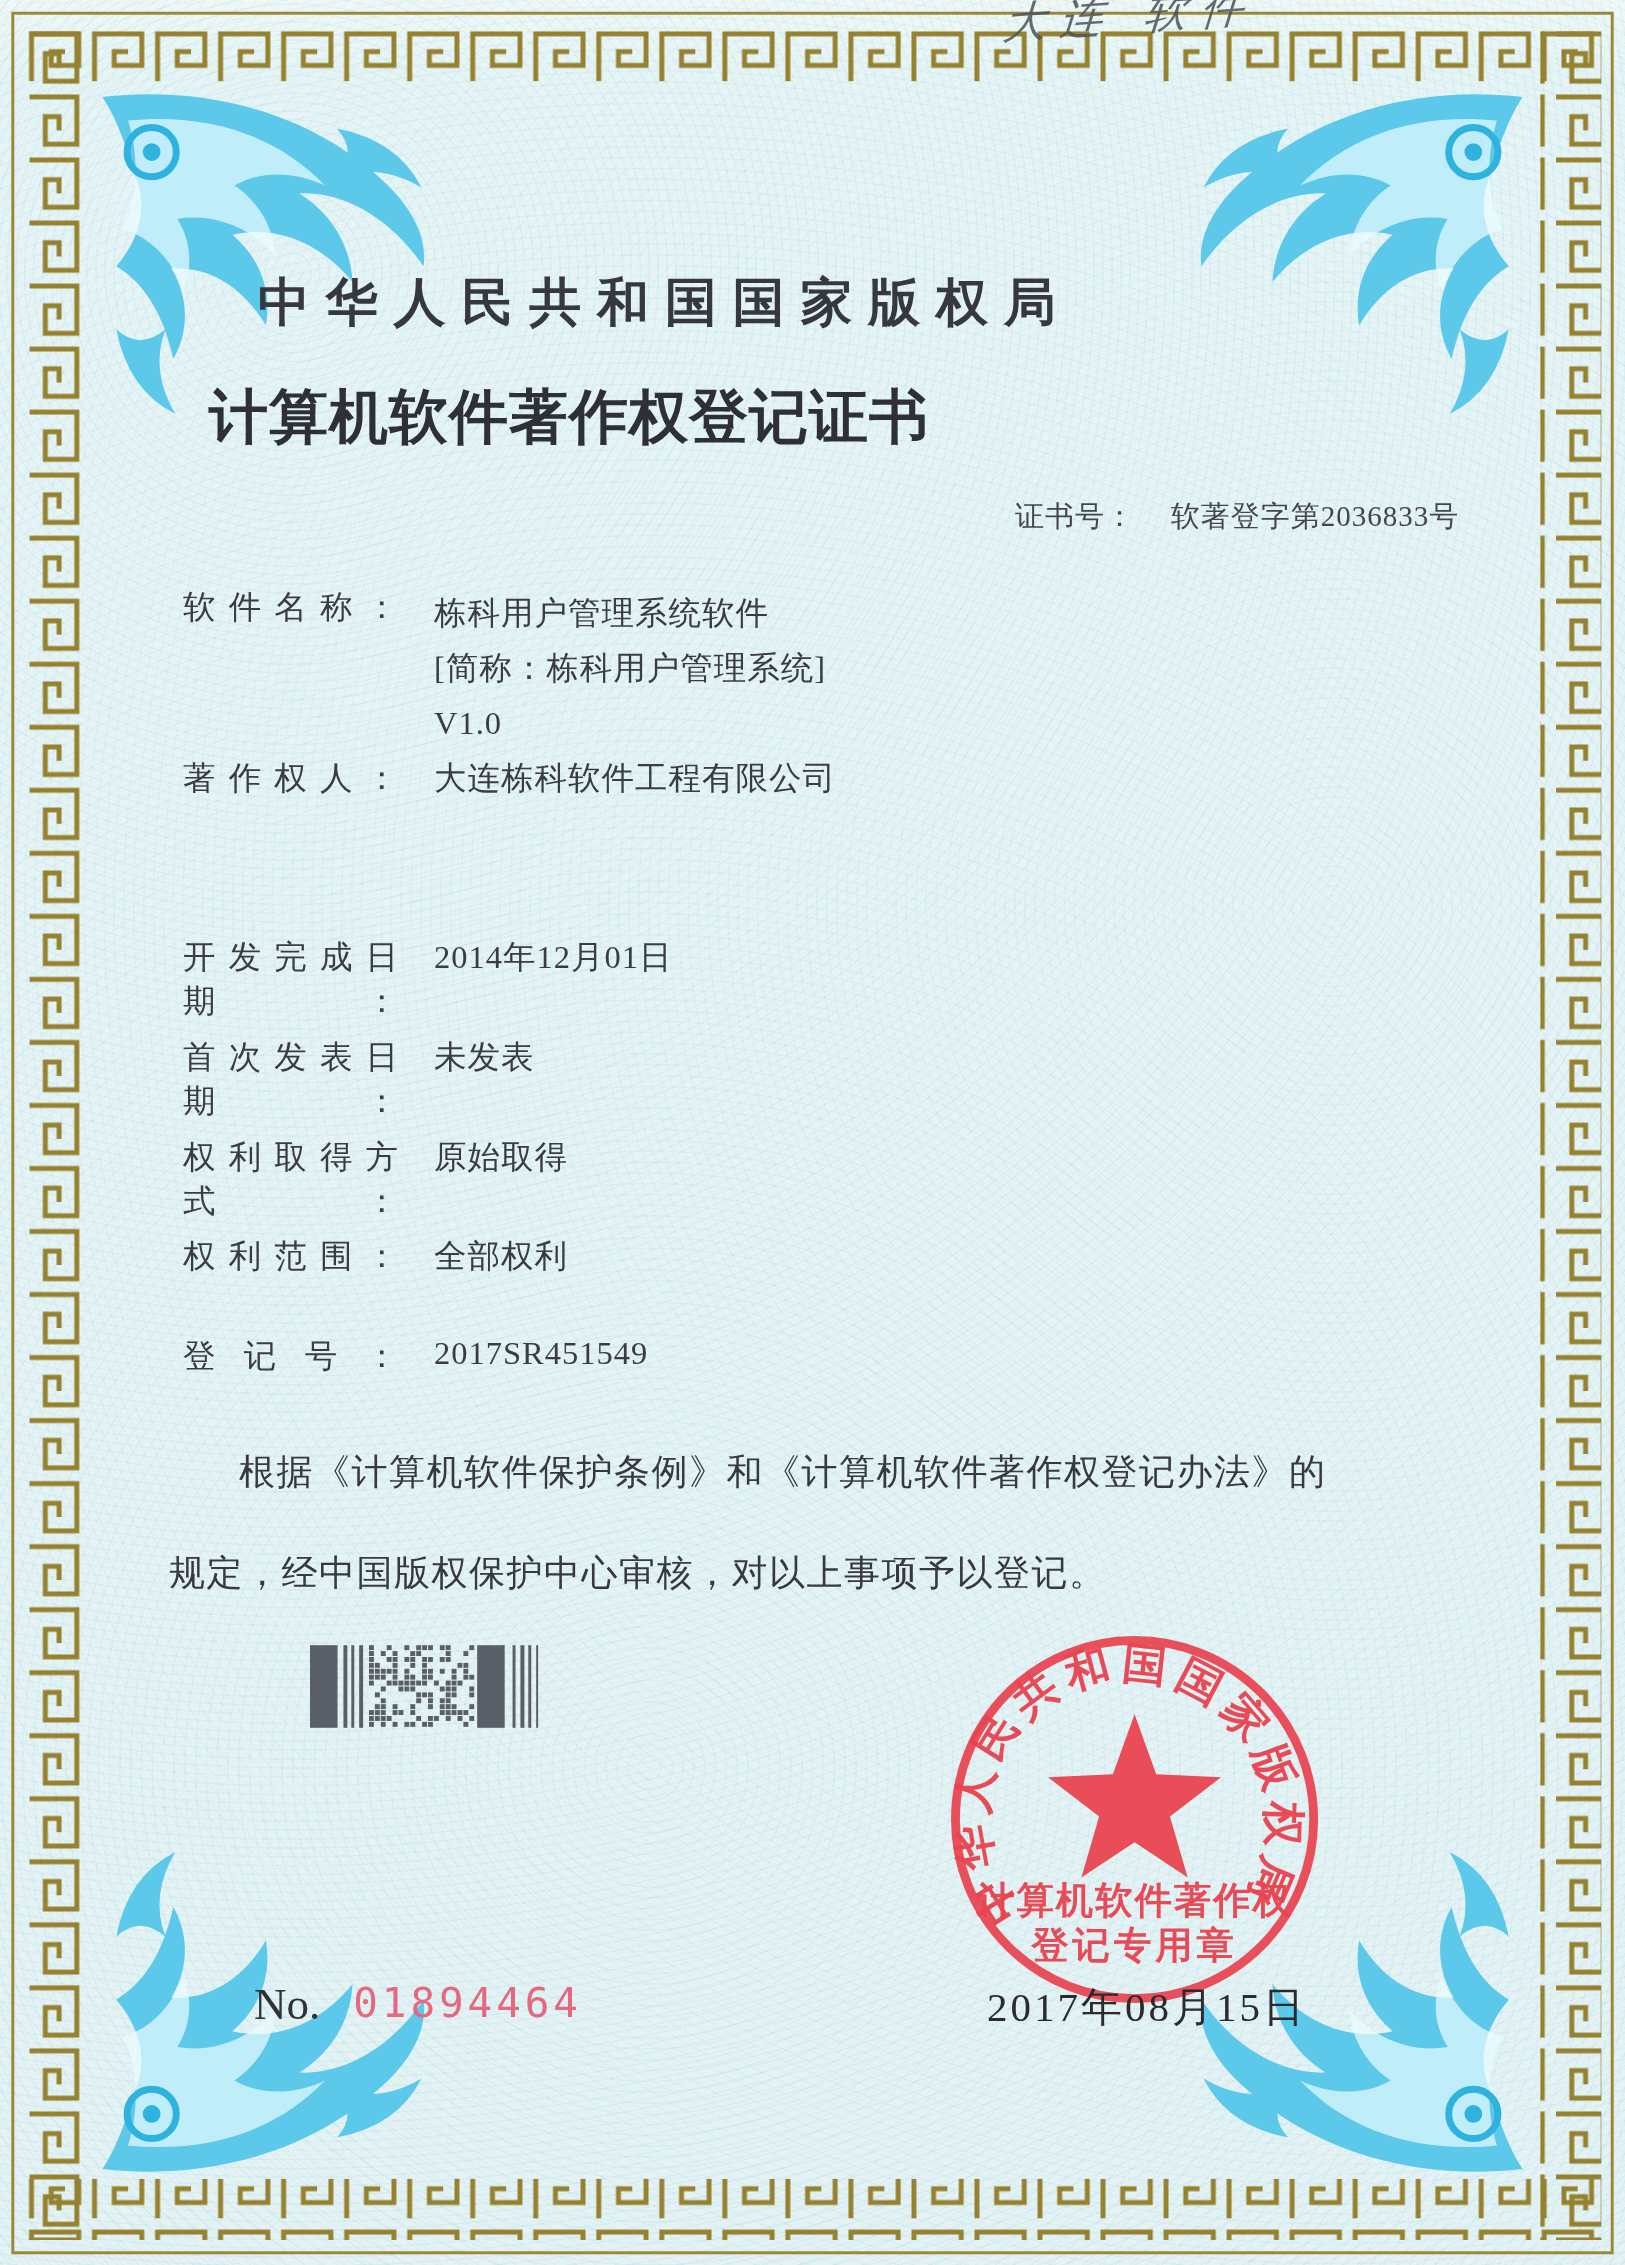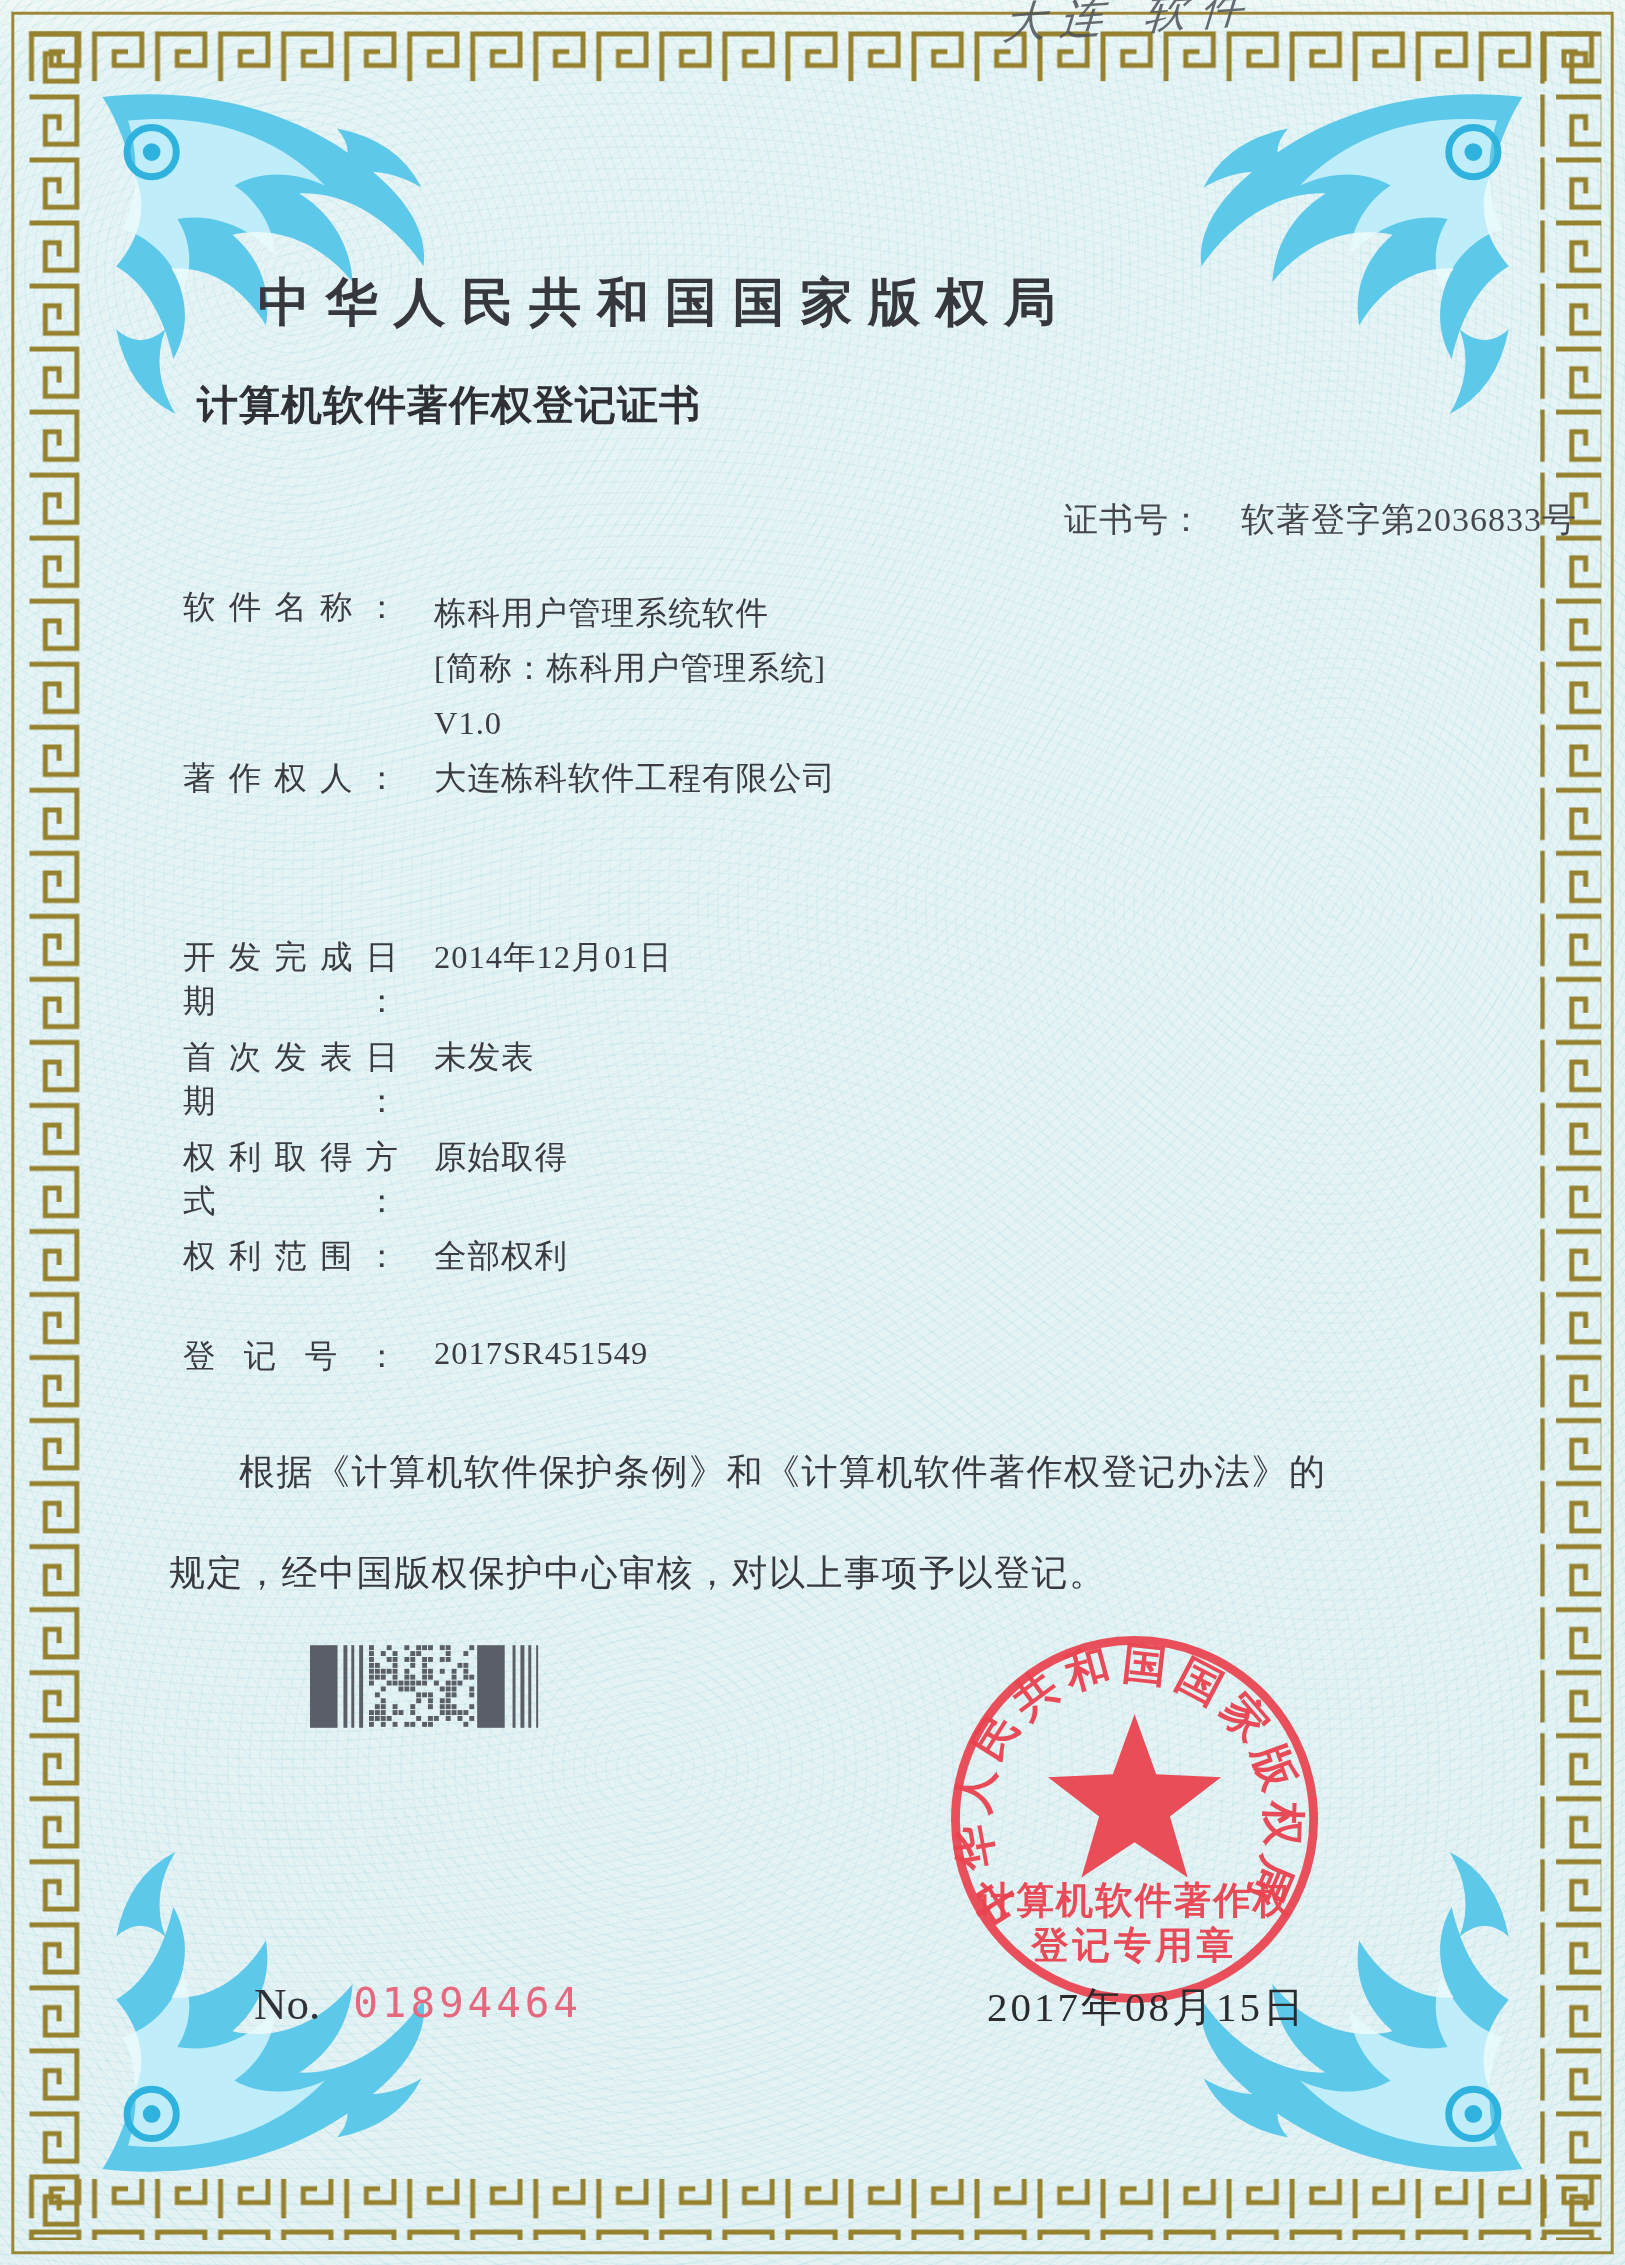--- a/index.html
+++ b/index.html
@@ -26,25 +26,25 @@
     position:absolute;top:-13.8px;left:1003px;
     font-family:"DejaVu Sans",sans-serif;font-style:italic;
     font-size:43px;color:#4d5258;letter-spacing:13.8px;
     transform:rotate(-4deg) skewX(-8deg);opacity:.85;white-space:nowrap;
   }
   .title{
     position:absolute;top:268px;left:258px;
     font-size:52px;font-weight:700;letter-spacing:15.8px;color:#37383d;white-space:nowrap;
   }
   .subtitle{
-    position:absolute;top:378px;left:197px;
-    font-size:41px;font-weight:800;letter-spacing:1px;color:#2f3035;white-space:nowrap;
+    position:absolute;top:378px;left:209px;
+    font-size:59px;font-weight:800;letter-spacing:1px;color:#2f3035;white-space:nowrap;
   }
   .certno{
-    position:absolute;top:497px;left:1064px;font-size:34px;color:#45464c;
+    position:absolute;top:497px;left:1015px;font-size:29px;color:#45464c;
     letter-spacing:1px;white-space:nowrap;
   }
   .certno .lbl{margin-right:27.6px;}
   .field{position:absolute;left:183px;display:flex;align-items:flex-start;font-size:32.5px;color:#3b3c41;justify-content:space-between;}
   .flabel{
     display:inline-block;width:215px;flex:0 0 215px;
     text-align:justify;text-align-last:justify;text-justify:inter-character;
     white-space:normal;
   }
   .fvalue{margin-left:36px;letter-spacing:1px;white-space:nowrap;}

